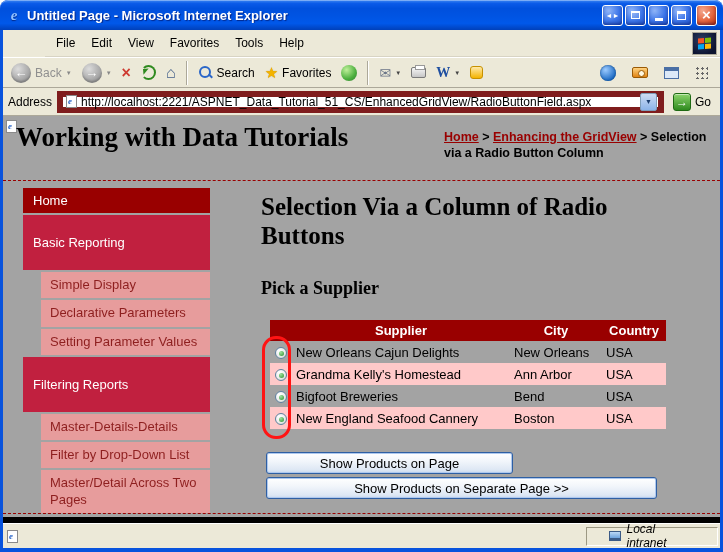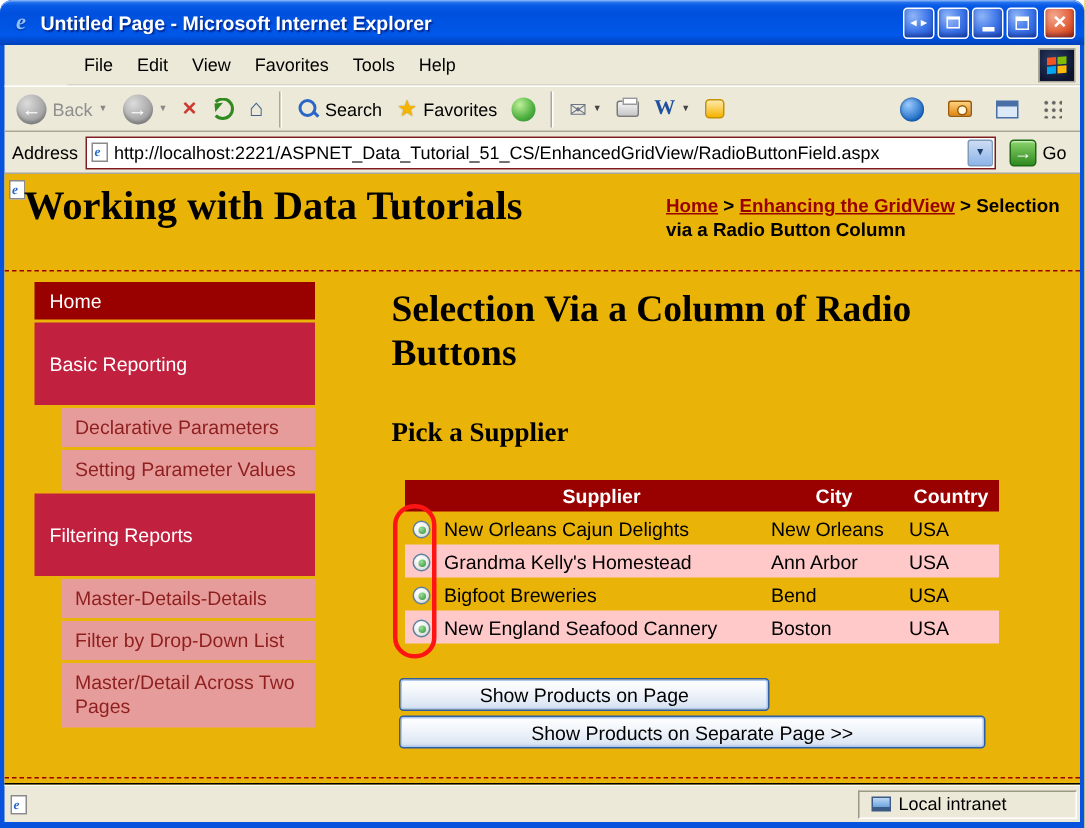--- a/index.html
+++ b/index.html
@@ -110,32 +110,32 @@
       radial-gradient(circle, #666 1px, transparent 1.4px) 0 0 / 5px 5px; }
 
   
   .addrbar {
     height:28px; display:flex; align-items:center; gap:5px;
     padding:2px 5px; border-bottom:1px solid #ACA899;
     font-size:12px; flex:0 0 auto;
   }
   .addr-field {
     flex:1; height:22px; background:#fff;
-    border:1px solid #7f1d1d; display:flex; align-items:center;
+    border:6px solid #7f1d1d; display:flex; align-items:center;
     padding:0 1px 0 3px; gap:4px;
   }
   .doc-icon { width:11px; height:13px; background:#fff; border:1px solid #8a8a8a; position:relative; flex:0 0 auto; }
   .doc-icon::after { content:"e"; position:absolute; left:1px; top:0px; font:italic bold 9px "Liberation Serif",serif; color:#2A66C8; }
   .addr-url { flex:1; border:none; outline:none; font:12px "Liberation Sans",sans-serif; color:#000; background:transparent; padding:0; }
   .addr-drop { width:17px; height:18px; border-radius:2px; background:linear-gradient(#CDDCF3,#8CB4E8); border:1px solid #7F9DB9; display:flex; align-items:center; justify-content:center; font-size:7px; color:#1b3d6d; }
   .go-btn { display:flex; align-items:center; gap:4px; padding:1px 4px; }
   .go-square { width:18px; height:18px; border-radius:3px; background:linear-gradient(#8BD46B,#2F8A1F); border:1px solid #1E6A12; color:#fff; font-weight:bold; display:flex; align-items:center; justify-content:center; font-size:12px; box-shadow:inset 0 1px 0 rgba(255,255,255,.5); }
 
   
-  .page { flex:1; position:relative; background:#eab308; overflow:hidden; border-bottom:1px solid #000000; font-size:13px; }
+  .page { flex:1; position:relative; background:#a3a3a3; overflow:hidden; border-bottom:6px solid #000000; font-size:13px; }
 
   .corner-doc { position:absolute; left:3px; top:4px; }
   .site-title { position:absolute; left:13px; top:6px; font:bold 27px "Liberation Serif",serif; color:#000; white-space:nowrap; }
   .crumbs { position:absolute; left:441px; top:13px; width:270px; font-weight:bold; font-size:12.5px; line-height:1.3; color:#000; }
   .crumb-link { color:#990000; text-decoration:underline; cursor:pointer; }
   .dash-top { position:absolute; left:0; right:0; top:64px; border-top:1px dashed #990000; }
   .dash-bottom { position:absolute; left:0; right:0; bottom:3px; border-top:1px dashed #990000; }
 
   
   .sidebar { position:absolute; left:20px; top:72px; width:187px; font-size:13px; }
@@ -173,22 +173,22 @@
   .btn-page { left:263px; top:336px; width:247px; }
   .btn-separate { left:263px; top:361px; width:391px; }
 
   
   .statusbar {
     height:25px; display:flex; align-items:center; gap:3px;
     padding:2px 2px 2px 4px; font-size:12px; color:#000;
     border-top:1px solid #fff; flex:0 0 auto;
   }
   .sb-left { flex:1; display:flex; align-items:center; gap:5px; height:19px; }
-  .sb-zone { width:146px; height:19px; display:flex; align-items:center; gap:5px; padding:0 8px;
-             border:1px solid; border-color:#9C9883 #FFFFFF #FFFFFF #9C9883; }
+  .sb-zone { width:132px; height:19px; display:flex; align-items:center; gap:5px; padding:0 22px;
+             border:1px solid; border-color:#9C9883 #FFFFFF #FFFFFF #9C9883;font-style:italic; }
   .zone-ico { width:13px; height:10px; border:1px solid #3b5a86; border-bottom-width:3px; background:linear-gradient(#bcd8f5,#6ea3dd); }
 </style>
 </head>
 <body>
 
 <div class="window">
 
   <div class="titlebar">
     <span class="ie-logo">e</span>
     <span class="title-text">Untitled Page - Microsoft Internet Explorer</span>
@@ -317,20 +317,21 @@
         <span class="crumb-link">Enhancing the GridView</span>
         <span>&gt;</span>
         <span>Selection via a Radio Button Column</span>
       </div>
 
       <div class="dash-top"></div>
 
       <div class="sidebar">
         <div class="side-home">Home</div>
         <div class="side-section">Basic Reporting</div>
+        <div class="side-link">Simple Display</div>
         <div class="side-link">Declarative Parameters</div>
         <div class="side-link">Setting Parameter Values</div>
         <div class="side-section">Filtering Reports</div>
         <div class="side-link">Master-Details-Details</div>
         <div class="side-link">Filter by Drop-Down List</div>
         <div class="side-link">Master/Detail Across Two Pages</div>
       </div>
 
       <div class="h1">Selection Via a Column of Radio Buttons</div>
       <div class="h2">Pick a Supplier</div>

